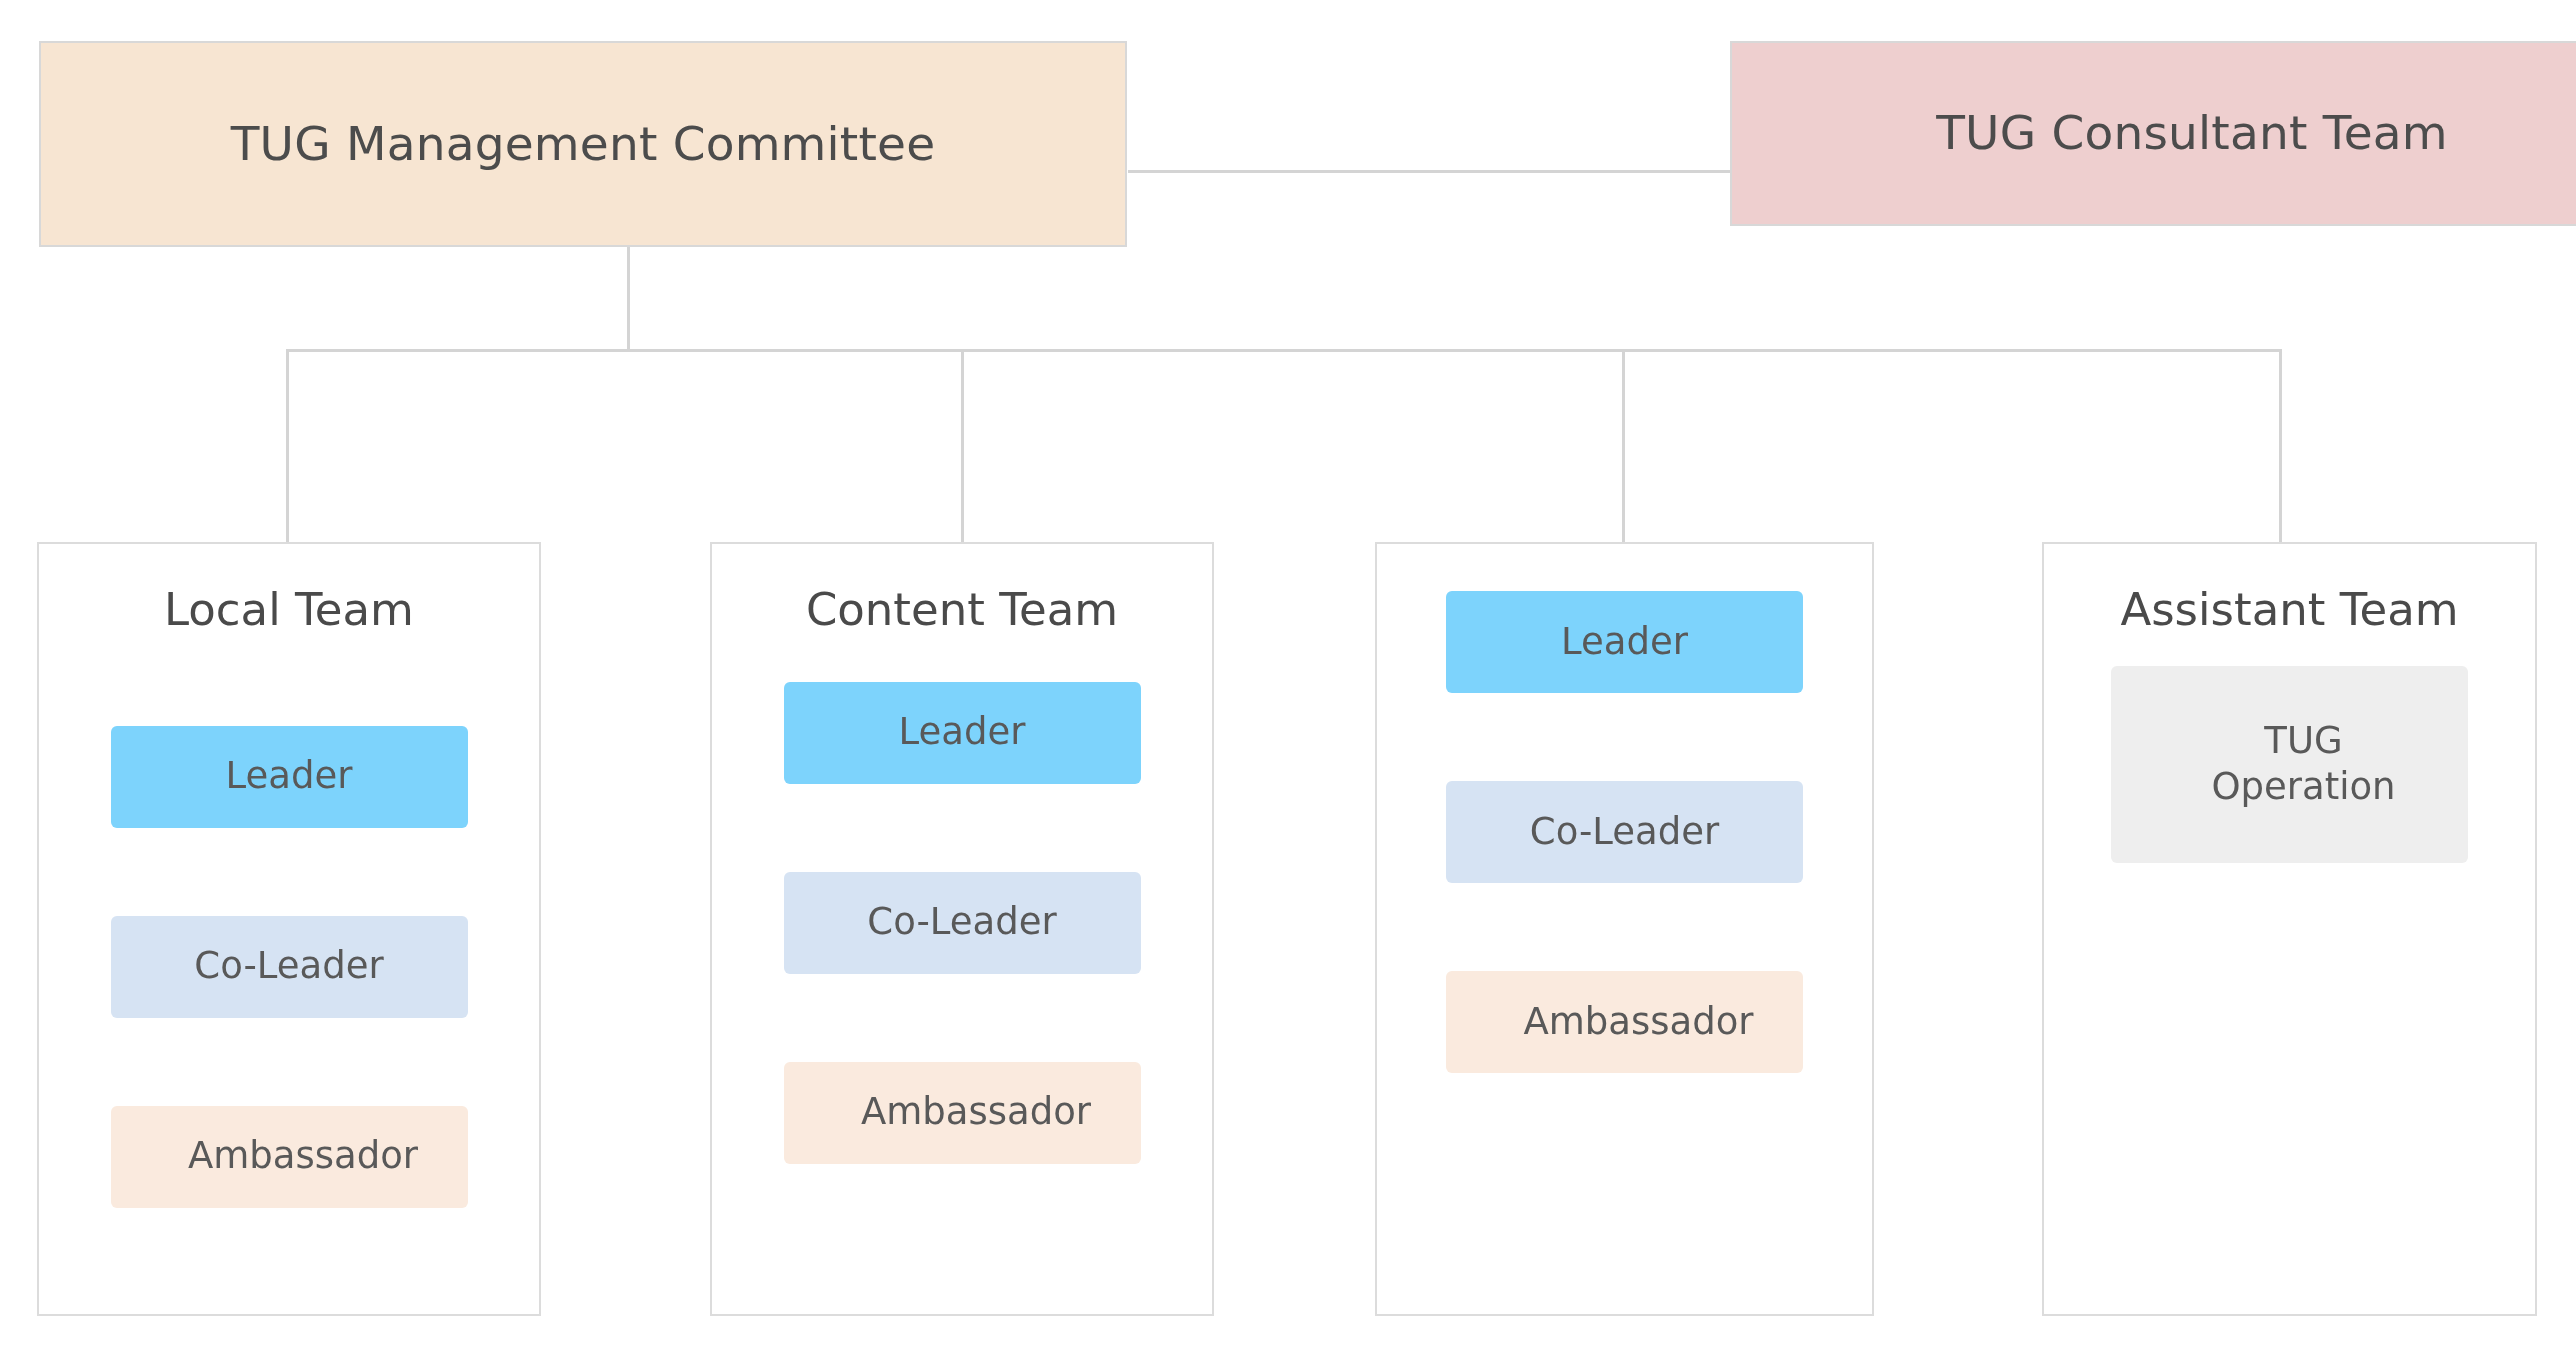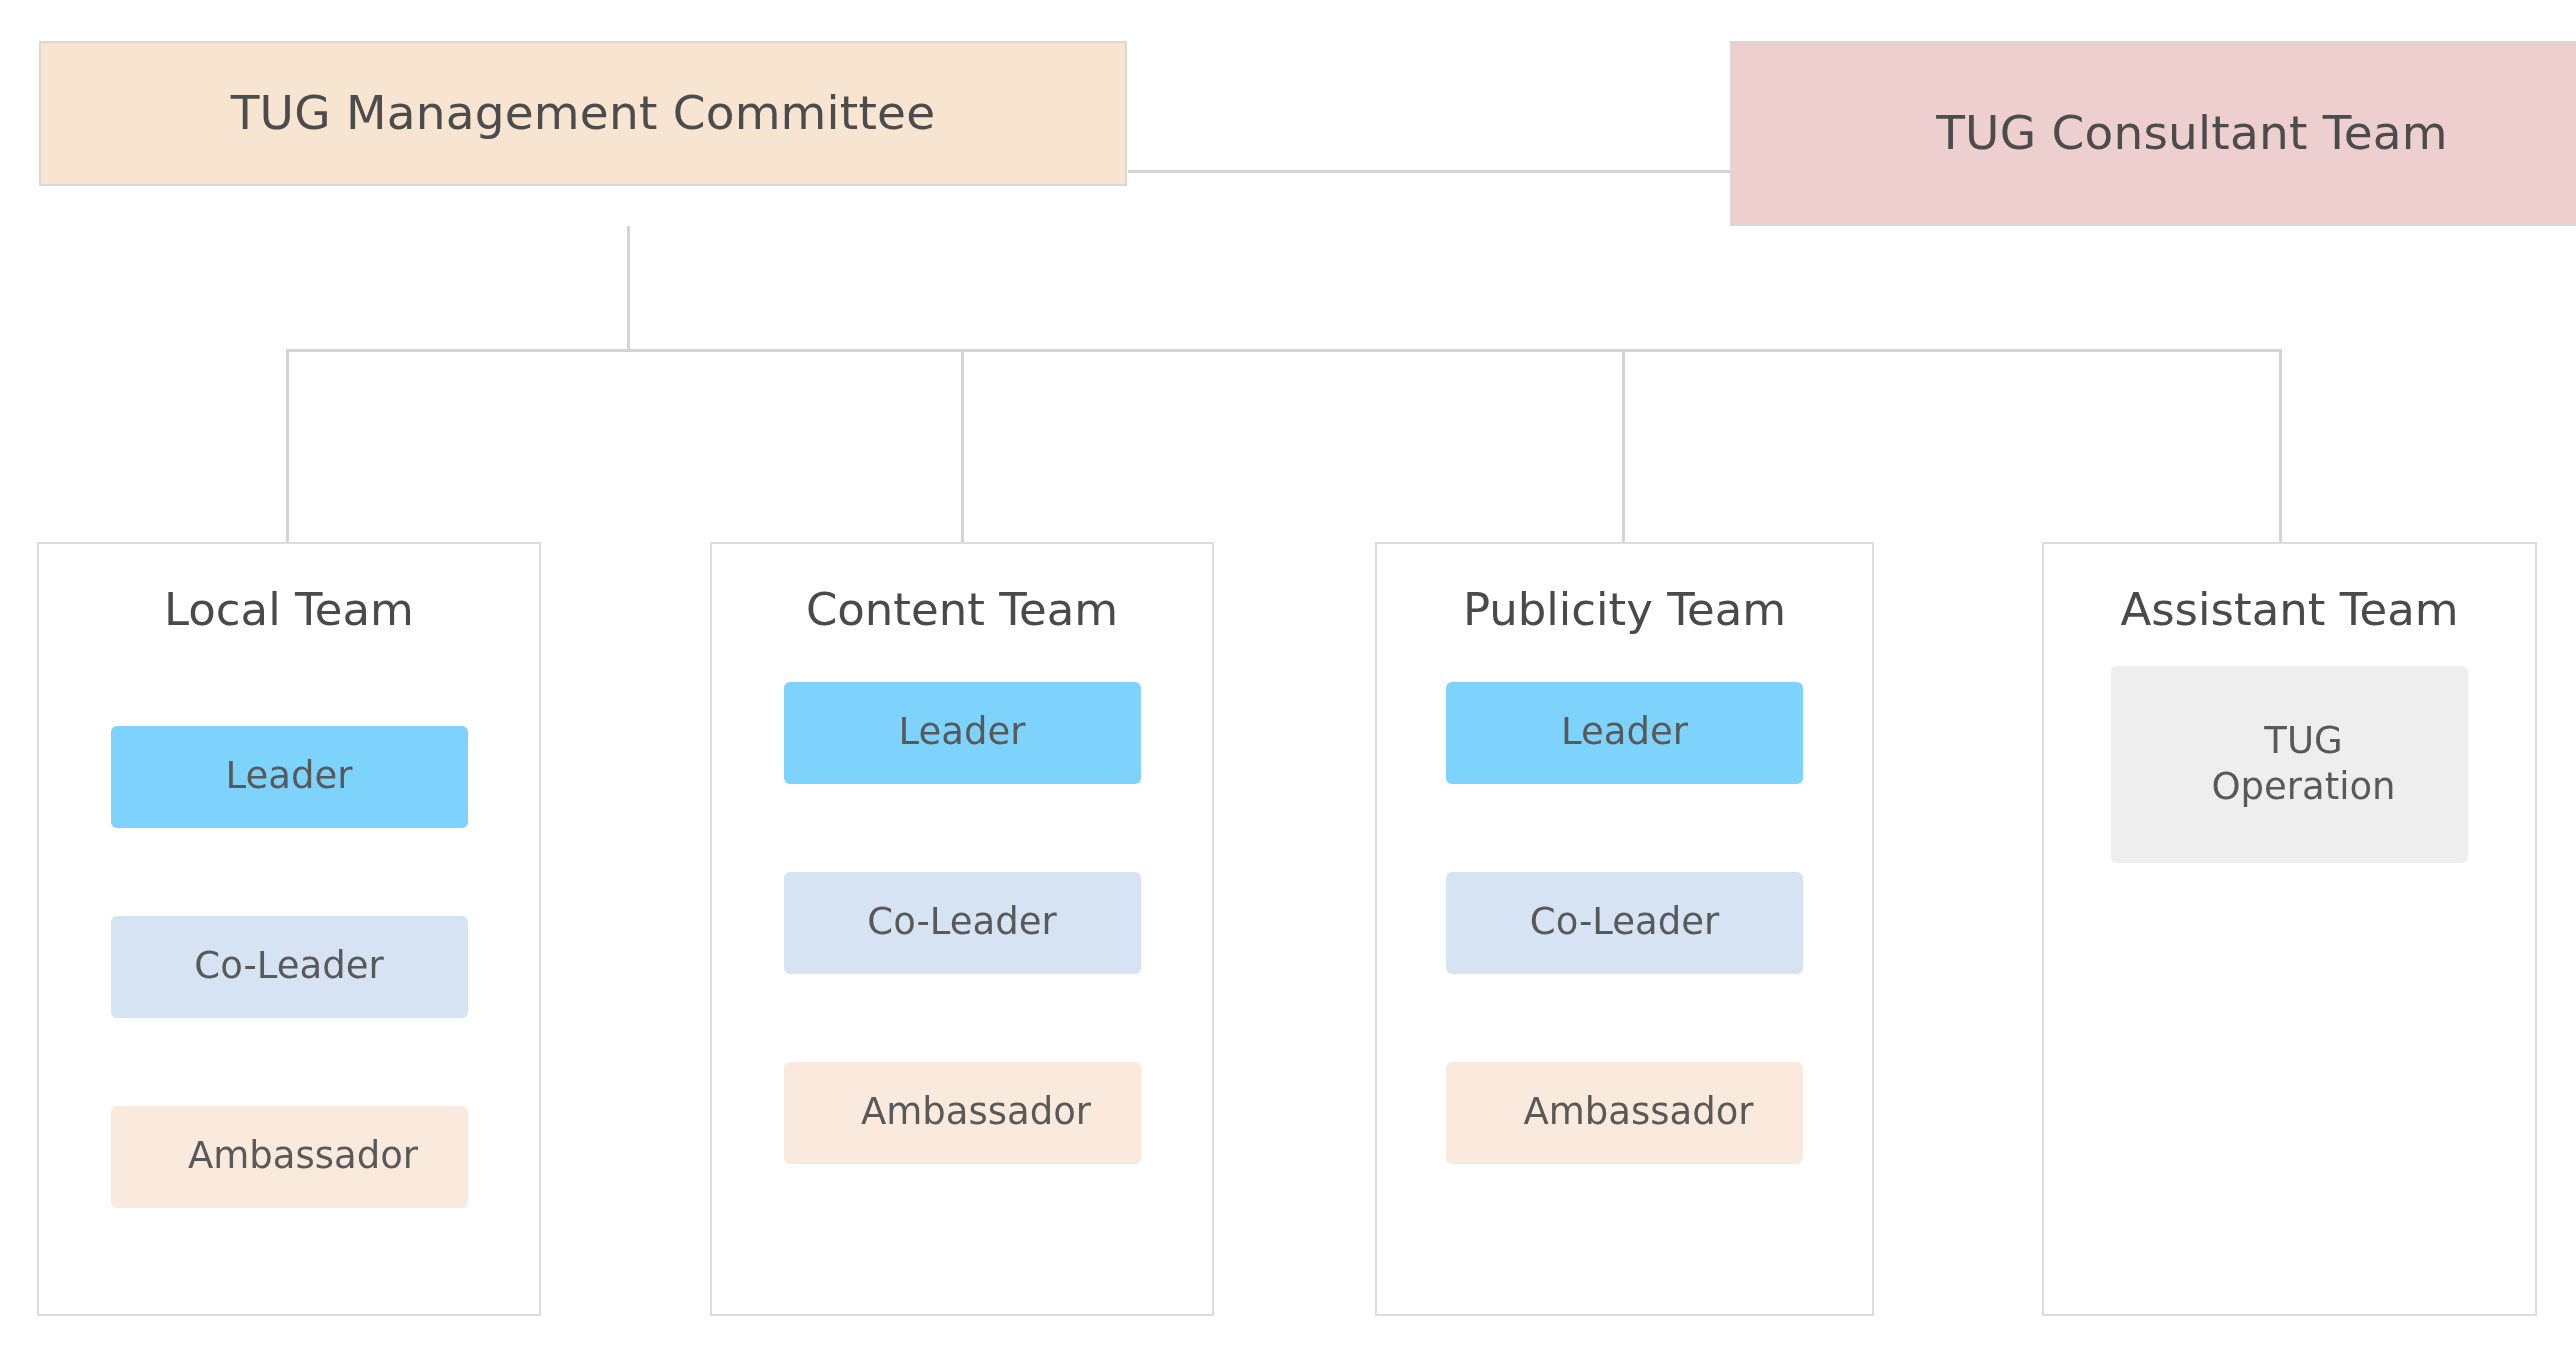--- a/index.html
+++ b/index.html
@@ -36,21 +36,21 @@
     font-size: 47px;
     color: #4c4c4c;
     line-height: 1.15;
     letter-spacing: 0.2px;
   }
 
   #box-management {
     left: 39px;
     top: 41px;
     width: 1088px;
-    height: 145px;
+    height: 206px;
     background: #f7e5d2;
   }
   #box-consultant {
     left: 1730px;
     top: 41px;
     width: 924px;
     height: 185px;
     background: #eecfcf;
   }
 
@@ -154,21 +154,20 @@
   <div class="team-card" id="card-content">
     <div class="team-title">Content Team</div>
     <div class="roles">
       <div class="role-pill role-leader">Leader</div>
       <div class="role-pill role-co-leader">Co-Leader</div>
       <div class="role-pill role-ambassador">Ambassador</div>
     </div>
   </div>
 
   <div class="team-card" id="card-publicity">
-    <div class="team-title">Publicity Team</div>
     <div class="roles">
       <div class="role-pill role-leader">Leader</div>
       <div class="role-pill role-co-leader">Co-Leader</div>
       <div class="role-pill role-ambassador">Ambassador</div>
     </div>
   </div>
 
   <div class="team-card" id="card-assistant">
     <div class="team-title">Assistant Team</div>
     <div class="roles">

